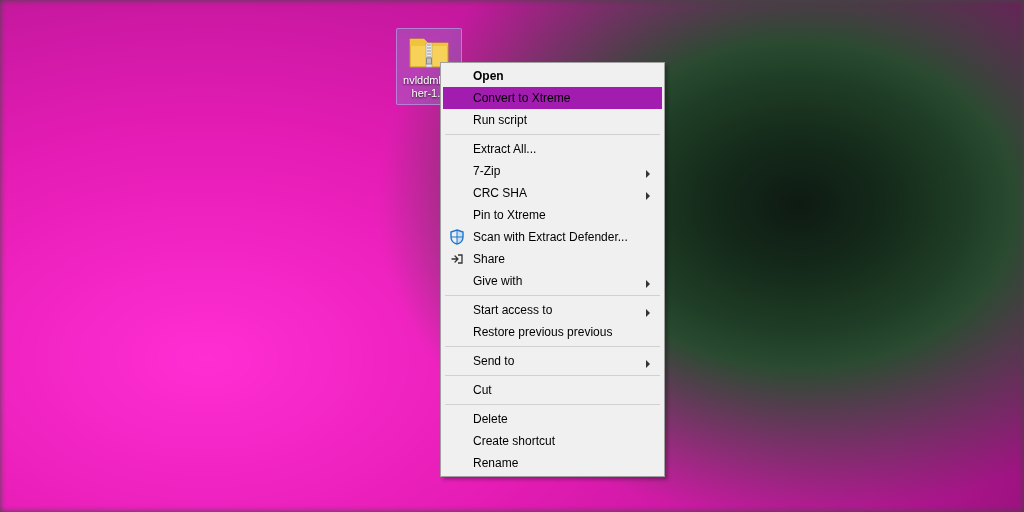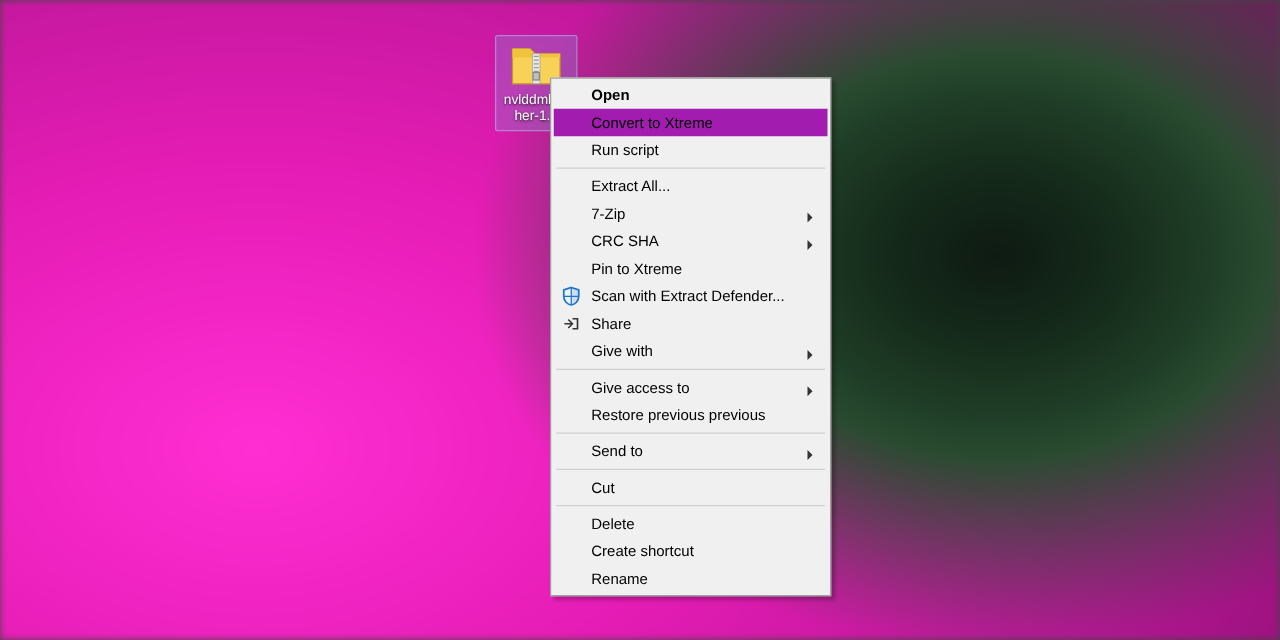--- a/index.html
+++ b/index.html
@@ -205,21 +205,21 @@
     <span class="submenu-arrow">
       <svg width="8" height="8" viewBox="0 0 8 8">
           <path d="M2 0 L6 4 L2 8 Z" fill="#333"></path>
         </svg>
     </span>
   </div>
 
   <div class="menu-sep"></div>
 
   <div class="menu-item">
-    <span class="menu-label">Give access to</span>
+    <span class="menu-label">Start access to</span>
     <span class="submenu-arrow">
       <svg width="8" height="8" viewBox="0 0 8 8">
           <path d="M2 0 L6 4 L2 8 Z" fill="#333"></path>
         </svg>
     </span>
   </div>
 
   <div class="menu-item">
     <span class="menu-label">Restore previous previous</span>
   </div>

